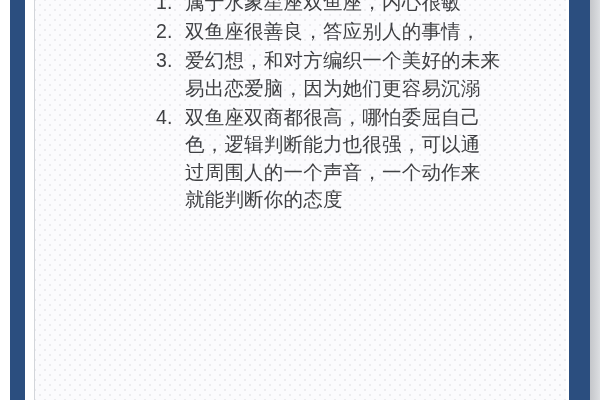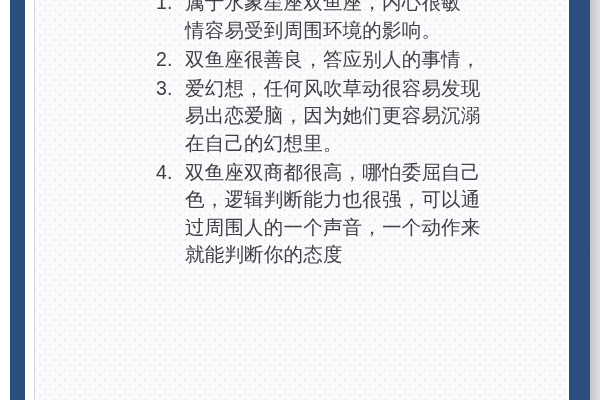--- a/index.html
+++ b/index.html
@@ -88,35 +88,33 @@
 <div class="canvas">
   <div class="frame-bar frame-left"></div>
   <div class="card-left-line"></div>
 
   <div class="content">
     <div class="list">
         <div class="item">
           <div class="num">1.</div>
           <div class="txt">
             <div class="line">属于水象星座双鱼座，内心很敏</div>
-            <div class="line">情容易受到周围环境的影响。</div>
           </div>
         </div>
         <div class="item">
           <div class="num">2.</div>
           <div class="txt">
             <div class="line">双鱼座很善良，答应别人的事情，</div>
           </div>
         </div>
         <div class="item">
           <div class="num">3.</div>
           <div class="txt">
-            <div class="line">爱幻想，任何风吹草动很容易发现</div>
+            <div class="line">爱幻想，和对方编织一个美好的未来</div>
             <div class="line">易出恋爱脑，因为她们更容易沉溺</div>
-            <div class="line">在自己的幻想里。</div>
           </div>
         </div>
         <div class="item">
           <div class="num">4.</div>
           <div class="txt">
             <div class="line">双鱼座双商都很高，哪怕委屈自己</div>
             <div class="line">色，逻辑判断能力也很强，可以通</div>
             <div class="line">过周围人的一个声音，一个动作来</div>
             <div class="line">就能判断你的态度</div>
           </div>

